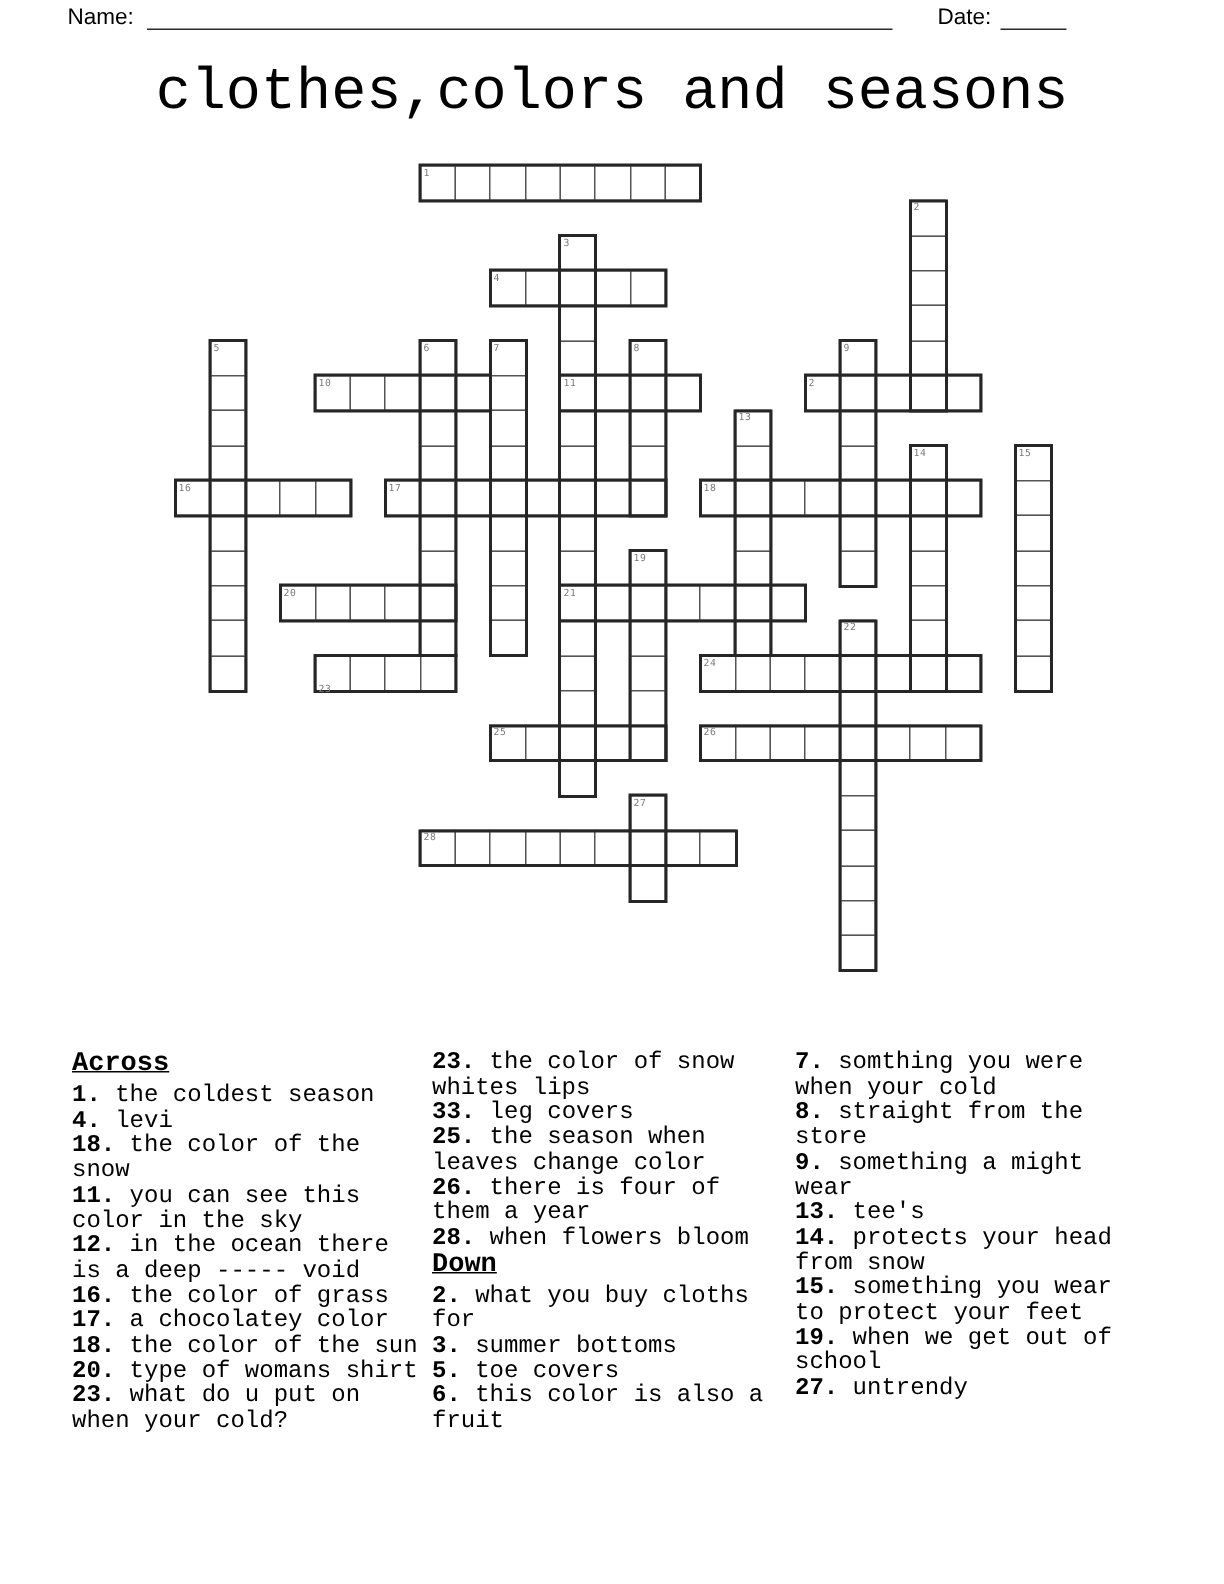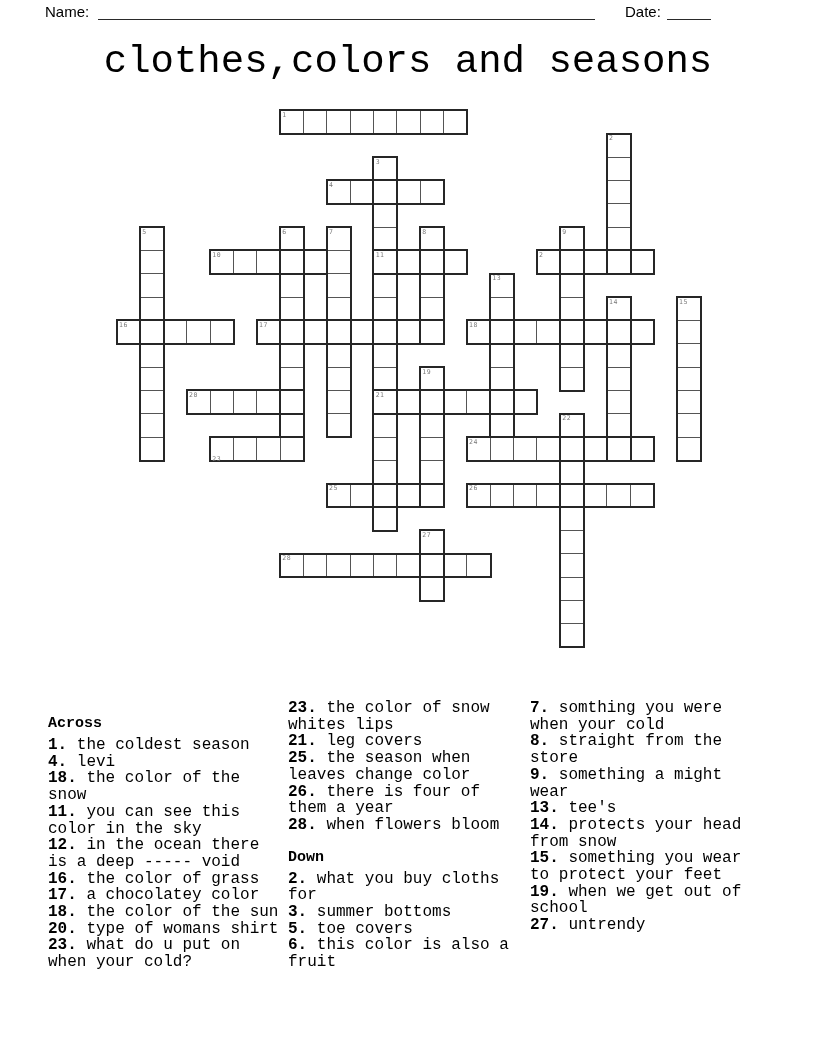--- a/index.html
+++ b/index.html
@@ -20,22 +20,22 @@
   .cell{position:absolute;box-sizing:border-box;background:#fff;border:1px solid #555555;}
   .entry{position:absolute;box-sizing:border-box;border:2px solid #262626;background:transparent;
          pointer-events:none;z-index:2;}
   .cnum{position:absolute;z-index:3;font-family:"DejaVu Sans Mono",monospace;
         font-size:6.5px;line-height:7px;letter-spacing:.5px;color:#7b7b7b;}
 
   
   .clue-col{position:absolute;top:700px;width:237px;
             font-family:"Liberation Mono","DejaVu Sans Mono",monospace;
             font-size:16px;line-height:16.7px;color:#000;}
-  .chead{font-weight:bold;font-size:15px;line-height:18px;
-         margin:15px 0 4px 0;}
+  .chead{font-weight:bold;font-size:18px;line-height:18px;text-decoration:underline;
+         margin:0 0 4px 0;}
   .clue b{font-weight:bold;}
 </style>
 </head>
 <body>
 
 <div class="page">
 
   <span class="hdr-label" style="left:45px;top:3px;">Name:</span>
   <div class="fill-line" style="left:98px;top:19px;width:497px;"></div>
   <span class="hdr-label" style="left:625px;top:3px;">Date:</span>
@@ -283,21 +283,21 @@
         <div class="clue"><b>11.</b> you can see this color in the sky</div>
         <div class="clue"><b>12.</b> in the ocean there is a deep ----- void</div>
         <div class="clue"><b>16.</b> the color of grass</div>
         <div class="clue"><b>17.</b> a chocolatey color</div>
         <div class="clue"><b>18.</b> the color of the sun</div>
         <div class="clue"><b>20.</b> type of womans shirt</div>
         <div class="clue"><b>23.</b> what do u put on when your cold?</div>
       </div>
     <div class="clue-col" style="left:288px;">
         <div class="clue"><b>23.</b> the color of snow whites lips</div>
-        <div class="clue"><b>21.</b> leg covers</div>
+        <div class="clue"><b>33.</b> leg covers</div>
         <div class="clue"><b>25.</b> the season when leaves change color</div>
         <div class="clue"><b>26.</b> there is four of them a year</div>
         <div class="clue"><b>28.</b> when flowers bloom</div>
         <div class="chead">Down</div>
         <div class="clue"><b>2.</b> what you buy cloths for</div>
         <div class="clue"><b>3.</b> summer bottoms</div>
         <div class="clue"><b>5.</b> toe covers</div>
         <div class="clue"><b>6.</b> this color is also a fruit</div>
       </div>
     <div class="clue-col" style="left:530px;">

